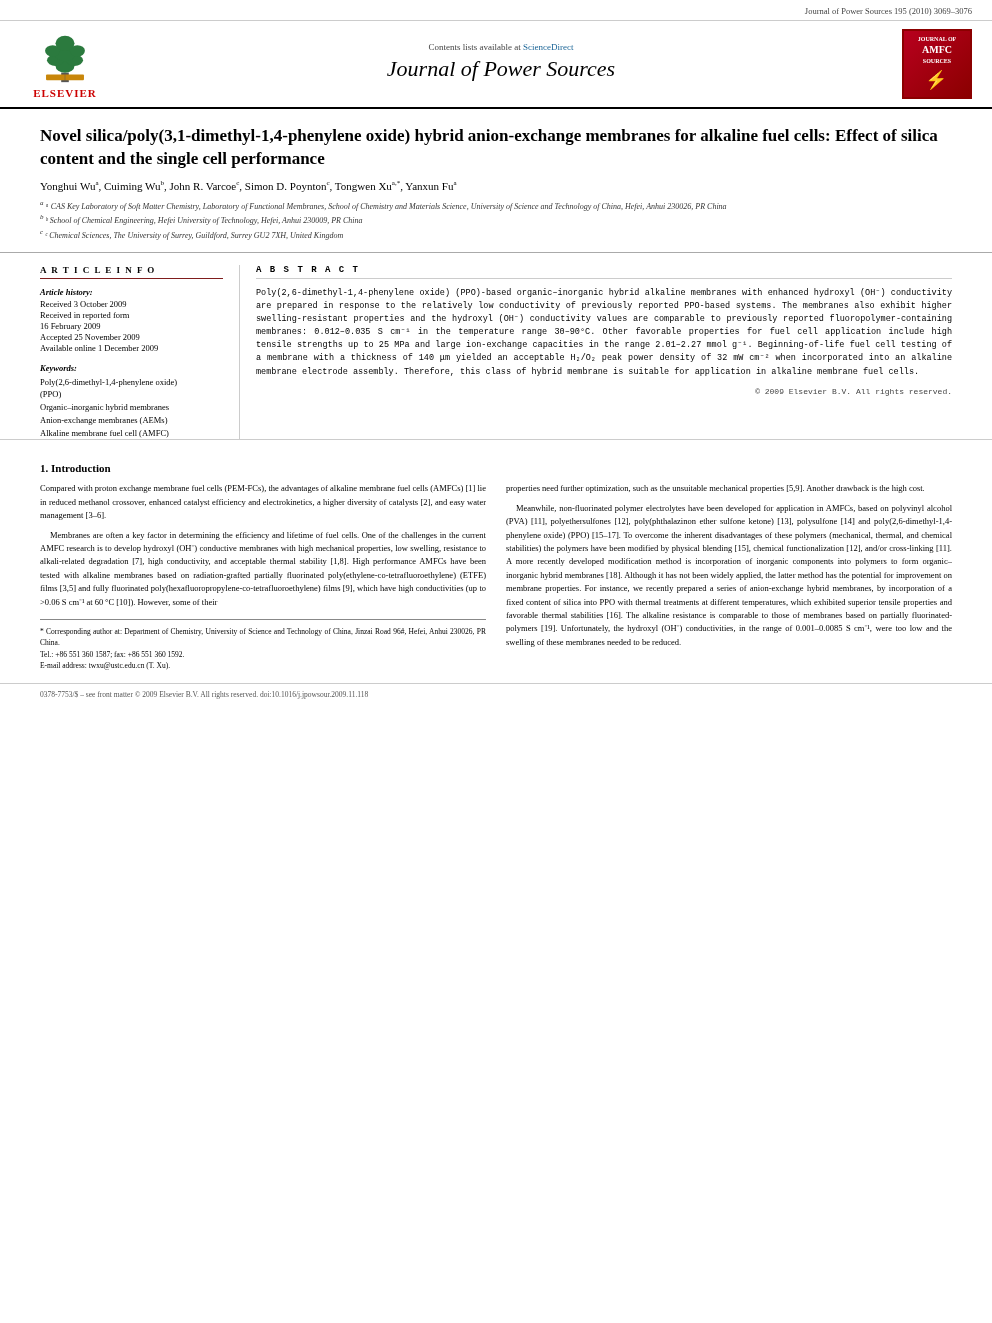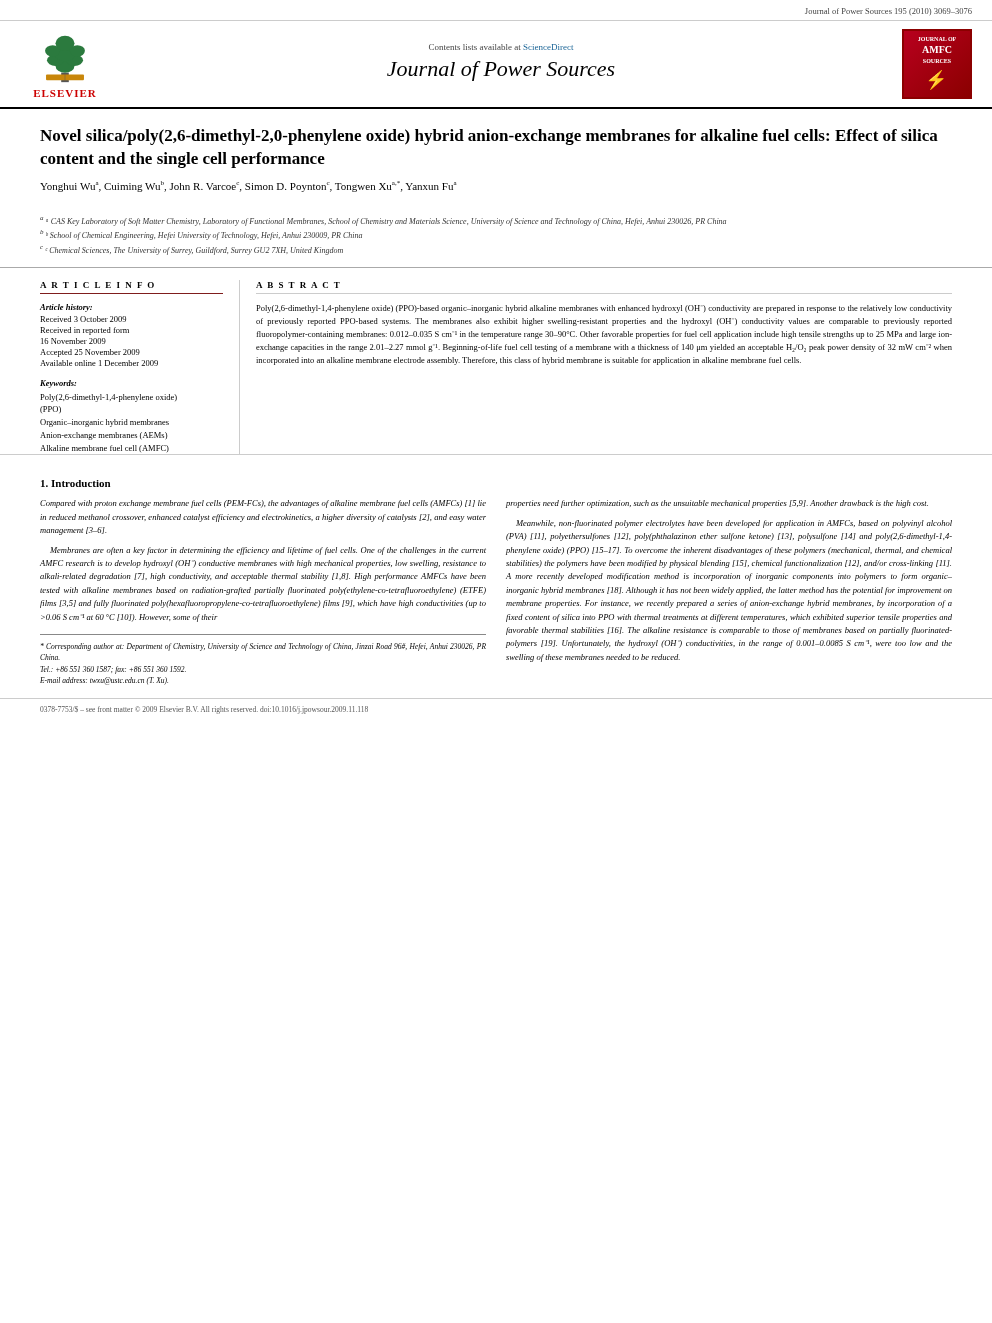--- a/index.html
+++ b/index.html
@@ -128,21 +128,21 @@
       font-size: 17px;
       font-weight: bold;
       color: #000;
       line-height: 1.35;
       margin-bottom: 8px;
     }
 
     .article-authors {
       font-size: 11px;
       color: #000;
-      margin-bottom: 21px;
+      margin-bottom: 6px;
     }
 
     .affiliations {
       font-size: 8px;
       color: #333;
       line-height: 1.5;
       font-style: italic;
     }
 
     
@@ -155,20 +155,21 @@
     .article-info-col {
       width: 200px;
       flex-shrink: 0;
       padding-right: 16px;
       border-right: 1px solid #ccc;
     }
 
     .article-abstract-col {
       flex: 1;
       padding-left: 16px;
+      font-family: Liberation Mono, monospace;
     }
 
     .info-section-title {
       font-size: 9px;
       font-weight: bold;
       letter-spacing: 1.5px;
       text-transform: uppercase;
       color: #000;
       margin-bottom: 8px;
       border-bottom: 1px solid #7f1d1d;
@@ -238,21 +239,20 @@
       font-size: 11px;
       font-weight: bold;
       color: #000;
       margin-bottom: 8px;
       margin-top: 10px;
     }
 
     .two-column-text {
       display: flex;
       gap: 20px;
-      font-style: italic;
     }
 
     .text-column {
       flex: 1;
       font-size: 8.5px;
       color: #000;
       line-height: 1.58;
       text-align: justify;
     }
 
@@ -336,52 +336,53 @@
           <div style="font-size:10px; font-weight:900;">AMFC</div>
           <div>SOURCES</div>
 
           <div style="font-size:18px; margin-top:2px;">⚡</div>
         </div>
       </div>
     </div>
   </div>
 
   <div class="article-title-section">
-    <div class="article-title">Novel silica/poly(2,6-dimethyl-2,0-phenylene oxide) hybrid anion-exchange membranes for alkaline fuel cells: Effect of silica content and the single cell performance</div>
+    <div class="article-title">Novel silica/poly(3,1-dimethyl-1,4-phenylene oxide) hybrid anion-exchange membranes for alkaline fuel cells: Effect of silica content and the single cell performance</div>
     <div class="article-authors">
       Yonghui Wu<sup>a</sup>, Cuiming Wu<sup>b</sup>, John R. Varcoe<sup>c</sup>, Simon D. Poynton<sup>c</sup>, Tongwen Xu<sup>a,*</sup>, Yanxun Fu<sup>a</sup>
     </div>
     <div class="affiliations">
       <div><sup>a</sup> <span>ᵃ CAS Key Laboratory of Soft Matter Chemistry, Laboratory of Functional Membranes, School of Chemistry and Materials Science, University of Science and Technology of China, Hefei, Anhui 230026, PR China</span></div>
       <div><sup>b</sup> <span>ᵇ School of Chemical Engineering, Hefei University of Technology, Hefei, Anhui 230009, PR China</span></div>
       <div><sup>c</sup> <span>ᶜ Chemical Sciences, The University of Surrey, Guildford, Surrey GU2 7XH, United Kingdom</span></div>
     </div>
   </div>
 
   <div class="article-body">
 
     <div class="article-info-col">
       <div class="info-section-title">A R T I C L E   I N F O</div>
       <div class="info-label">Article history:</div>
       <div class="info-date">Received 3 October 2009</div>
       <div class="info-date">Received in reported form</div>
-      <div class="info-date">16 November 2009</div>
+      <div class="info-date">16 February 2009</div>
       <div class="info-date">Accepted 25 November 2009</div>
       <div class="info-date">Available online 1 December 2009</div>
       <div class="keywords-title">Keywords:</div>
       <div class="keyword-item">Poly(2,6-dimethyl-1,4-phenylene oxide)</div>
       <div class="keyword-item">(PPO)</div>
       <div class="keyword-item">Organic–inorganic hybrid membranes</div>
       <div class="keyword-item">Anion-exchange membranes (AEMs)</div>
       <div class="keyword-item">Alkaline membrane fuel cell (AMFC)</div>
     </div>
 
     <div class="article-abstract-col">
       <div class="abstract-section-title">A B S T R A C T</div>
       <div class="abstract-text">Poly(2,6-dimethyl-1,4-phenylene oxide) (PPO)-based organic–inorganic hybrid alkaline membranes with enhanced hydroxyl (OH⁻) conductivity are prepared in response to the relatively low conductivity of previously reported PPO-based systems. The membranes also exhibit higher swelling-resistant properties and the hydroxyl (OH⁻) conductivity values are comparable to previously reported fluoropolymer-containing membranes: 0.012–0.035 S cm⁻¹ in the temperature range 30–90°C. Other favorable properties for fuel cell application include high tensile strengths up to 25 MPa and large ion-exchange capacities in the range 2.01–2.27 mmol g⁻¹. Beginning-of-life fuel cell testing of a membrane with a thickness of 140 μm yielded an acceptable H₂/O₂ peak power density of 32 mW cm⁻² when incorporated into an alkaline membrane electrode assembly. Therefore, this class of hybrid membrane is suitable for application in alkaline membrane fuel cells.</div>
+      <div class="copyright-line">© 2009 Elsevier B.V. All rights reserved.</div>
     </div>
   </div>
 
   <div class="main-content">
     <div class="section-heading">1.  Introduction</div>
 
     <div class="two-column-text">
 
       <div class="text-column">
         <p>Compared with proton exchange membrane fuel cells (PEM-FCs), the advantages of alkaline membrane fuel cells (AMFCs) [1] lie in reduced methanol crossover, enhanced catalyst efficiency and electrokinetics, a higher diversity of catalysts [2], and easy water management [3–6].</p>

